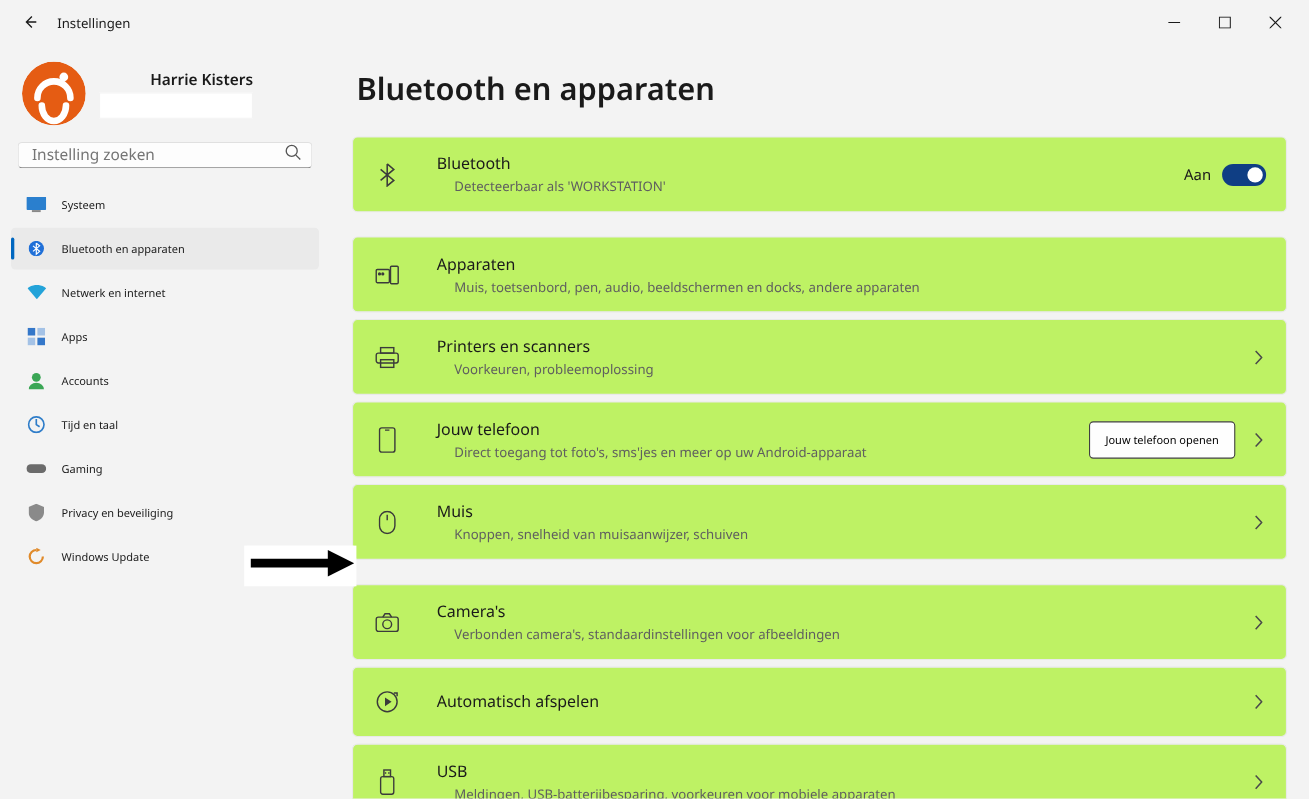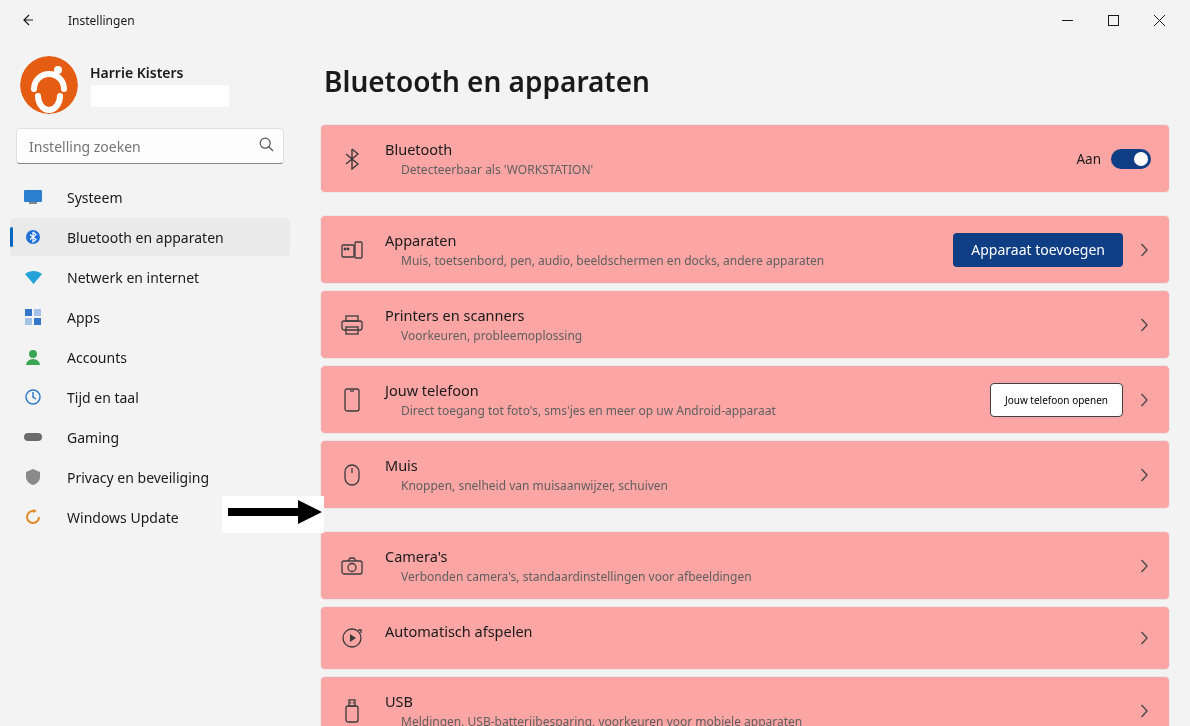--- a/index.html
+++ b/index.html
@@ -2,47 +2,47 @@
 <html><head>
 <meta charset="utf-8">
 <style>
   * { box-sizing: border-box; margin: 0; padding: 0; font-family: "Segoe UI", system-ui, -apple-system, sans-serif; }
   html, body { width: 1190px; height: 726px; background: #f3f3f3; overflow: hidden; color: #1a1a1a; }
   .window { width: 100%; height: 100%; display: flex; flex-direction: column; }
 
   
   .titlebar { height: 48px; display: flex; align-items: center; padding: 0 8px; }
   .back-btn { width: 40px; height: 40px; display:flex; align-items:center; justify-content:center; border:none; background:none; cursor:pointer; }
-  .title-text { font-size: 12px; margin-left: 20px; }
+  .title-text { font-size: 12px; margin-left: 4px; }
   .window-controls { margin-left:auto; display:flex; }
   .wc-btn { width:46px; height:32px; display:flex; align-items:center; justify-content:center; background:none; border:none; cursor:pointer; }
 
   .body-row { flex:1; display:flex; }
 
   
   .sidebar { width: 300px; padding: 8px 8px 8px 8px; display:flex; flex-direction:column; }
-  .profile { display:flex; align-items:center; gap:12px; padding: 8px 12px 14px 12px; }
+  .profile { display:flex; align-items:center; gap:12px; padding: 8px 12px 14px 12px; text-align: right; }
   .avatar { width:58px; height:58px; border-radius:50%; overflow:hidden; flex-shrink:0; display:flex; align-items:center; justify-content:center; }
   .profile-name { font-size:14px; font-weight:600; }
   .profile-sub { background:#ffffff; height:24px; width:140px; margin-top:2px; border:1px solid #f3f3f3; }
 
   .search { margin: 0 8px 14px 8px; position:relative; }
-  .search-input { width:100%; height:36px; padding: 0 36px 0 12px; font-size:14px; background:#fdfdfd; border:1px solid #e0e0e0; border-bottom:1.5px solid #888; border-radius:4px; outline:none; }
+  .search-input { width:100%; height:24px; padding: 0 36px 0 12px; font-size:14px; background:#fdfdfd; border:1px solid #e0e0e0; border-bottom:1.5px solid #888; border-radius:4px; outline:none; }
   .search-icon-wrap { position:absolute; right:10px; top:50%; transform:translateY(-50%); }
 
   .nav { display:flex; flex-direction:column; gap:2px; padding: 0 2px; }
-  .nav-item { display:flex; align-items:center; gap:25px; height:38px; padding:0 14px; border-radius:4px; background:none; border:none; cursor:pointer; text-align:left; font-size:14px; color:#1a1a1a; position:relative; }
+  .nav-item { display:flex; align-items:center; gap:14px; height:38px; padding:0 14px; border-radius:4px; background:none; border:none; cursor:pointer; text-align:left; font-size:10px; color:#1a1a1a; position:relative; }
   .nav-item.selected { background:#eaeaea; }
   .nav-item.selected::before { content:""; position:absolute; left:0; top:9px; bottom:9px; width:3px; background:#0067c0; border-radius:2px; }
   .nav-icon { width:18px; height:18px; display:flex; align-items:center; justify-content:center; flex-shrink:0; }
 
   
   .main { flex:1; padding: 10px 20px 20px 20px; overflow-y:auto; }
   .page-title { font-size:28px; font-weight:600; margin: 12px 0 24px 4px; }
-  .card { background:#fca5a5; border:1px solid #e9e9e9; border-radius:5px; margin-bottom:6px; display:flex; padding:14px 18px; min-height:64px; gap:20px; cursor:pointer; }
+  .card { background:#bef264; border:1px solid #e9e9e9; border-radius:5px; margin-bottom:6px; display:flex; align-items:center; padding:14px 18px; min-height:64px; gap:32px; cursor:pointer; }
   .card.spacer { margin-bottom:22px; }
   .card-icon { width:26px; display:flex; align-items:center; justify-content:center; flex-shrink:0; color:#3b3b3b; }
   .card-main { flex:1; min-width:0; }
   .card-title { font-size:14.5px; }
   .card-sub { font-size:12px; color:#5f5f5f; margin-top:2px;margin-left:16px; }
   .card-action { display:flex; align-items:center; gap:14px; }
   .chevron { width:14px; display:flex; align-items:center; justify-content:center; color:#4a4a4a; }
 
   .toggle { display:flex; align-items:center; gap:10px; font-size:13.5px; }
   .toggle-switch { width:40px; height:20px; background:#0f3e84; border-radius:10px; position:relative; }
@@ -222,28 +222,20 @@
               <rect x="1" y="4" width="12" height="12" rx="1"></rect>
               <rect x="14" y="1" width="7" height="16" rx="1"></rect>
               <circle cx="4" cy="8" r="0.8" fill="#3b3b3b"></circle>
               <circle cx="7" cy="8" r="0.8" fill="#3b3b3b"></circle>
             </svg>
         </span>
         <div class="card-main">
           <div class="card-title">Apparaten</div>
           <div class="card-sub">Muis, toetsenbord, pen, audio, beeldschermen en docks, andere apparaten</div>
         </div>
-        <div class="card-action">
-          <button class="primary-btn">Apparaat toevoegen</button>
-          <span class="chevron">
-              <svg width="8" height="14" viewBox="0 0 8 14" fill="none" stroke="#4a4a4a" stroke-width="1.4">
-                <path d="M1.5 1 L7 7 L1.5 13"></path>
-              </svg>
-            </span>
-        </div>
       </div>
 
       <div class="card">
         <span class="card-icon">
           <svg width="22" height="20" viewBox="0 0 22 20" fill="none" stroke="#3b3b3b" stroke-width="1.3">
               <rect x="5" y="1" width="12" height="5"></rect>
               <rect x="1" y="6" width="20" height="9" rx="2"></rect>
               <rect x="5" y="12" width="12" height="7"></rect>
             </svg>
         </span>

